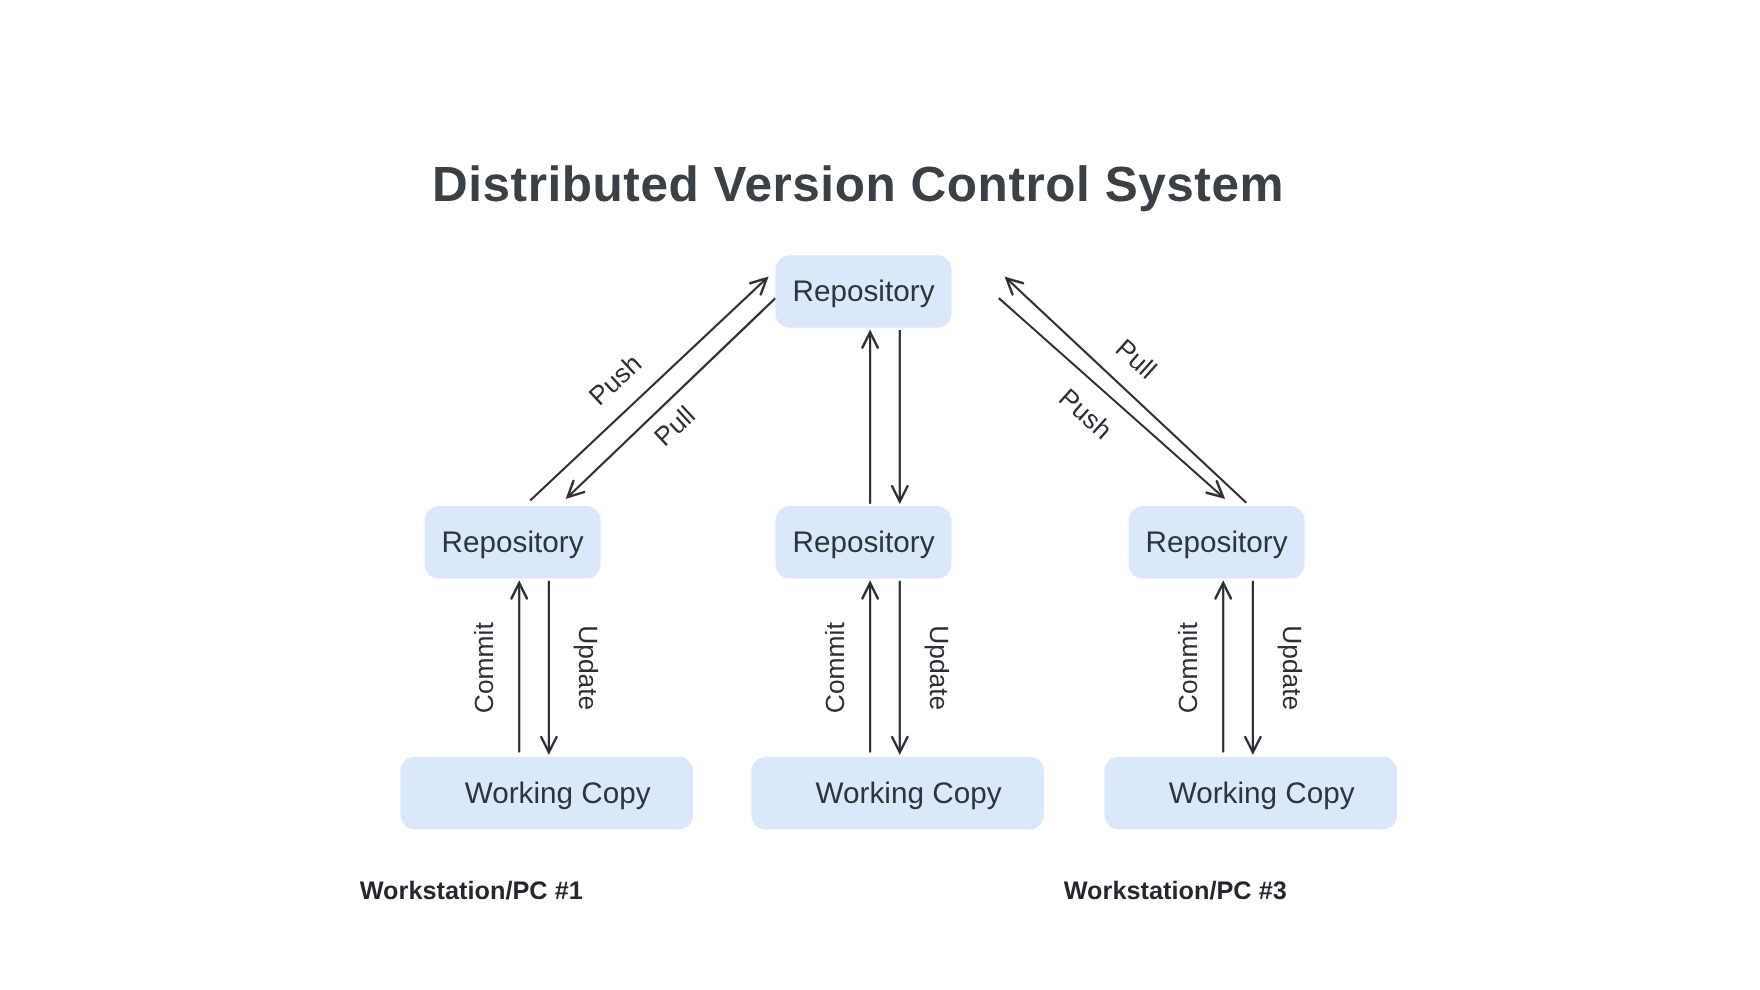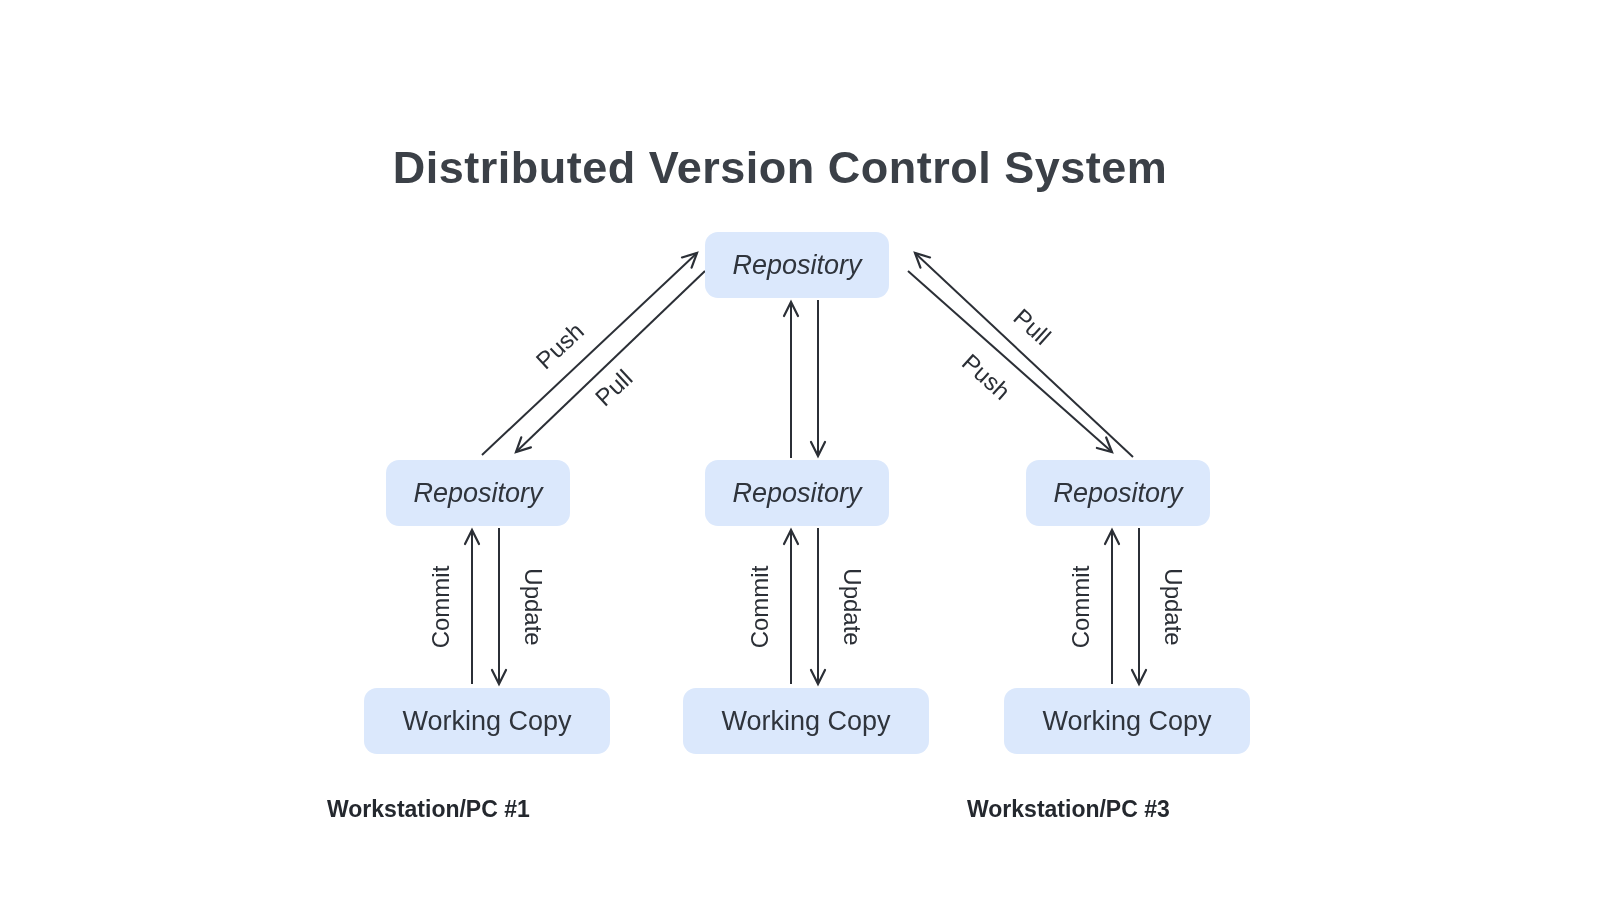--- a/index.html
+++ b/index.html
@@ -13,22 +13,22 @@
   .title{
     position:absolute;top:100px;left:0;width:1560px;
     text-align:center;font-size:45px;font-weight:700;
     color:#3b4047;letter-spacing:0.5px;line-height:48px;margin-top:44px;
   }
   .node{
     position:absolute;background:#dbe8fc;border-radius:13px;
     display:flex;align-items:center;justify-content:center;
     font-size:27px;color:#2f343c;
   }
-  .repo{width:184px;height:66px;font-style:italic;}
-  .wcopy{width:246px;height:66px;}
+  .repo{width:160px;height:66px;}
+  .wcopy{width:246px;height:66px;padding-left:20px;}
   .server-label{
     position:absolute;top:190px;left:646px;width:320px;text-align:center;
     font-size:25px;font-weight:600;color:#24282e;
   }
   .ws-label{
     position:absolute;top:756px;width:320px;text-align:left;
     font-size:23px;font-weight:600;color:#24282e;margin-top:40px;
   }
   .edge-label{
     position:absolute;font-size:24px;color:#2b2f36;white-space:nowrap;

